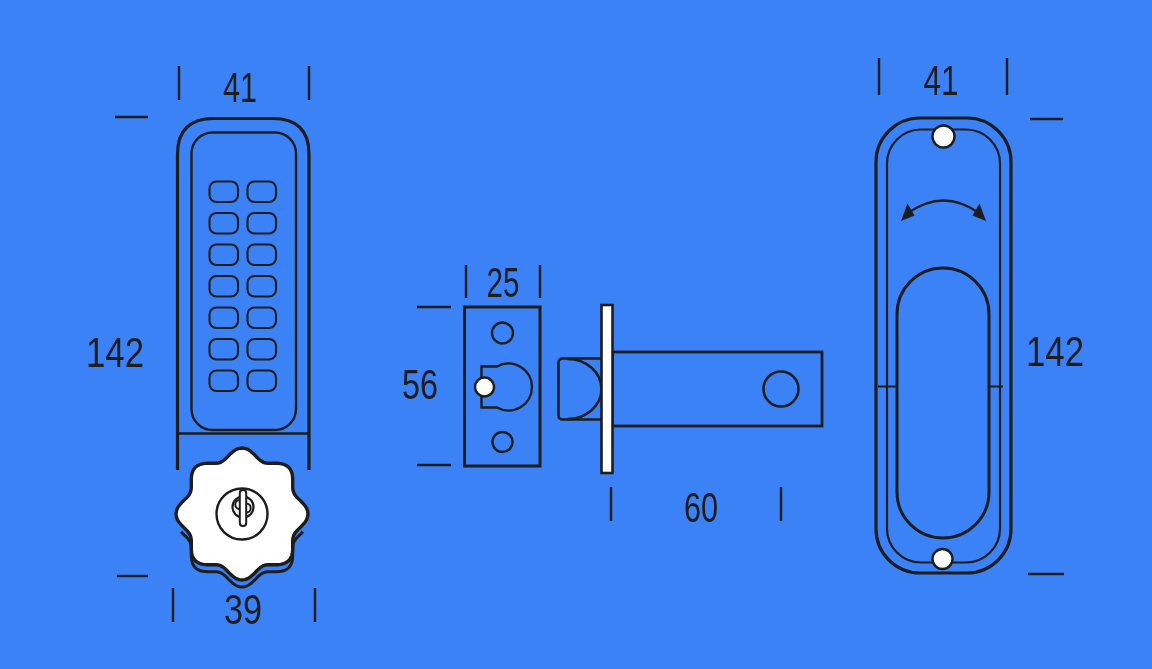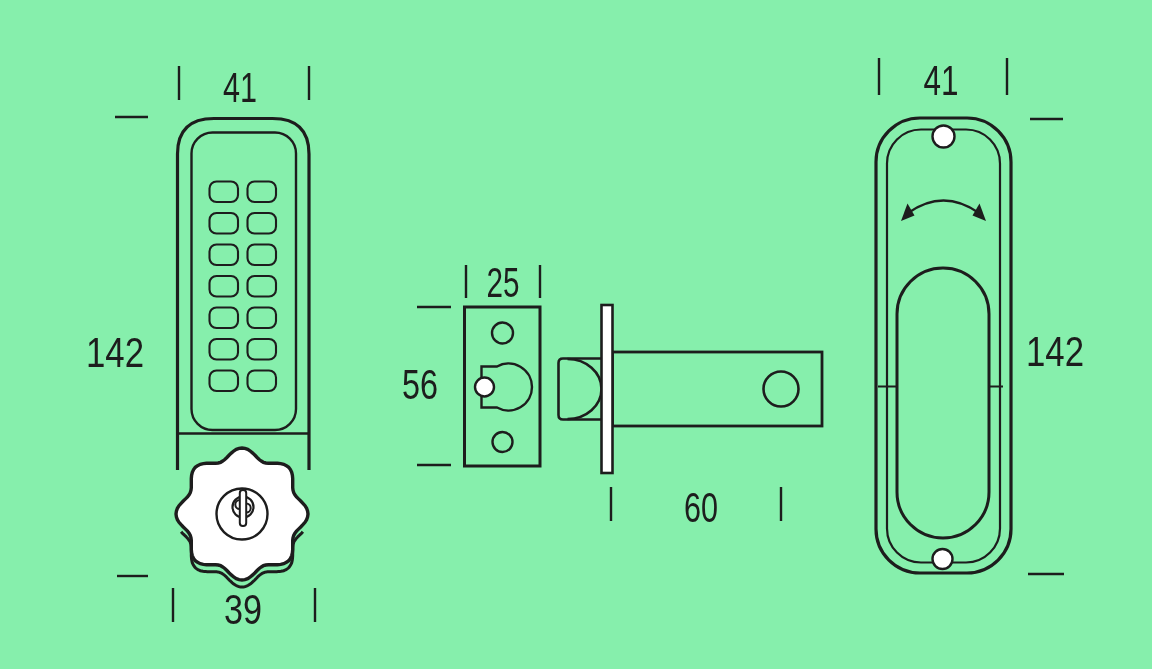--- a/index.html
+++ b/index.html
@@ -1,16 +1,16 @@
 <!DOCTYPE html>
 <html><head>
 <meta charset="utf-8">
 <style>
   html,body{margin:0;padding:0;background:#ffffff;}
-  .canvas{position:relative;width:1152px;height:669px;background:#86efac;overflow:hidden;}
+  .canvas{position:relative;width:1152px;height:669px;background:#3b82f6;overflow:hidden;}
   svg{display:block;width:1152px;height:669px;}
   .ln{fill:none;stroke:#1d1d1d;}
   .wfill{fill:#ffffff;stroke:#1d1d1d;}
   .dimtxt{
     fill:#1d1d1d;
     font-family:"Liberation Sans", sans-serif;
     font-size:42px;
     font-weight:400;
   }
 </style>

